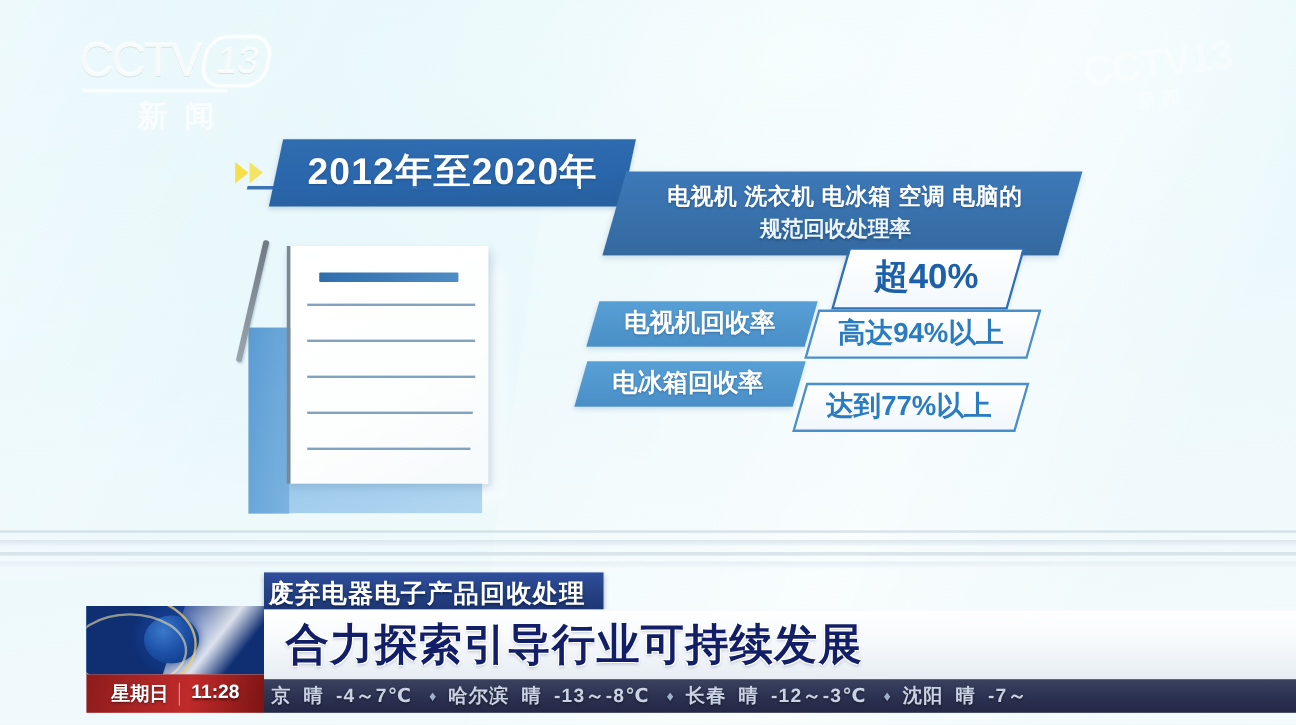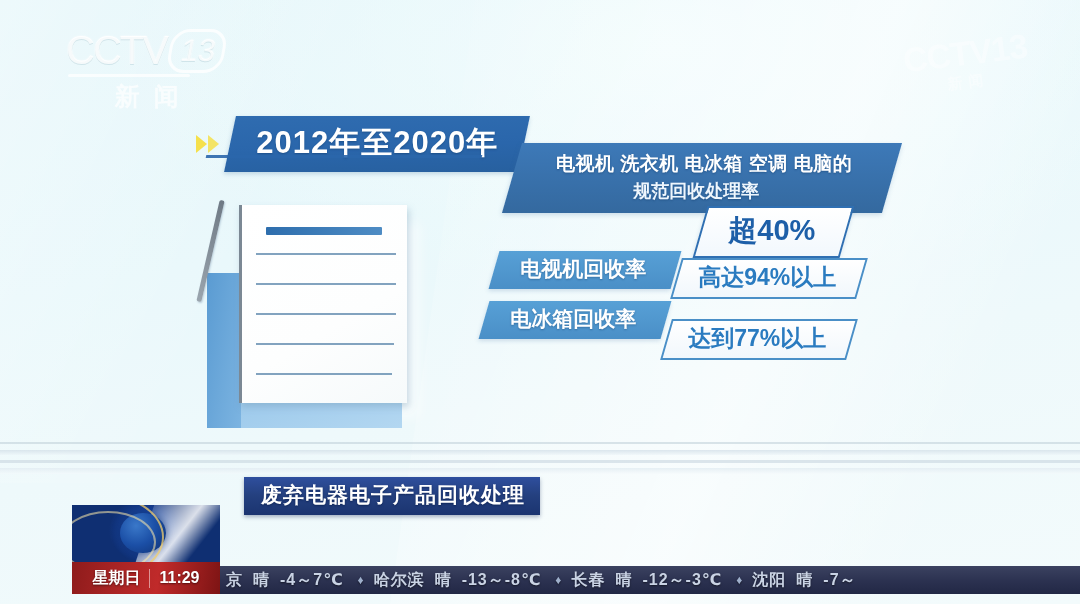--- a/index.html
+++ b/index.html
@@ -225,23 +225,23 @@
   #datetime-bar {
     position:absolute; left:72px; top:96px; width:148px; height:32px;
     background:linear-gradient(100deg,#8e1b1b 0%,#a52323 25%,#c02a2a 58%,#7d1414 100%);
     display:flex; align-items:center; justify-content:center; gap:9px;
     color:#fff; font-size:16px; font-weight:bold;
     text-shadow:0 1px 2px rgba(0,0,0,.5);
   }
   #datetime-bar .sep { width:1px; height:19px; background:rgba(255,255,255,.5); }
 
   #topic-banner {
-    position:absolute; left:244px; top:11px;
+    position:absolute; left:220px; top:11px;
     background:linear-gradient(180deg,#2f4f9e 0%,#24407f 48%,#1b3470 100%);
-    padding:4px 15px 6px 17px;
+    padding:4px 15px 6px 4px;
     box-shadow:0 2px 4px rgba(20,40,90,.35);
   }
   #topic-banner .v {
     color:#fff; font-size:21px; font-weight:bold; letter-spacing:1px; white-space:nowrap;
     text-shadow:0 1px 2px rgba(0,20,60,.55);
   }
 
   #headline-bar {
     position:absolute; left:220px; top:42px; width:860px; height:58px;
     background:linear-gradient(180deg,#ffffff 0%,#f7fafc 42%,#e7edf3 100%);
@@ -349,27 +349,30 @@
     <div id="globe-box">
       <div class="globe-streak"></div>
       <div class="globe-ball"></div>
       <div class="globe-arc ga1"></div>
       <div class="globe-arc ga2"></div>
     </div>
 
     <div id="datetime-bar">
       <span>星期日</span>
       <span class="sep"></span>
-      <span>11:29</span>
+      <span>11:28</span>
     </div>
 
     <div id="topic-banner">
       <span class="v">废弃电器电子产品回收处理</span>
     </div>
 
+    <div id="headline-bar">
+      <span class="v">合力探索引导行业可持续发展</span>
+    </div>
 
     <div id="weather-bar">
       <div class="wrow" id="weather-row">
           <span class="city">京</span>
           <span class="cond">晴</span>
           <span class="temp">-4～7℃</span>
           <span class="dia">♦</span>
           <span class="city">哈尔滨</span>
           <span class="cond">晴</span>
           <span class="temp">-13～-8℃</span>

